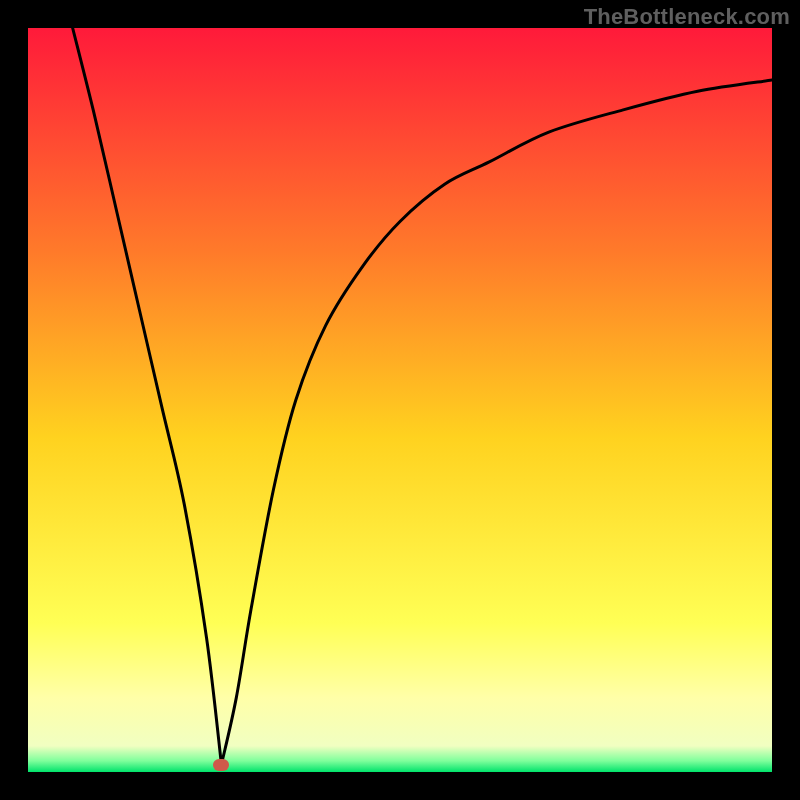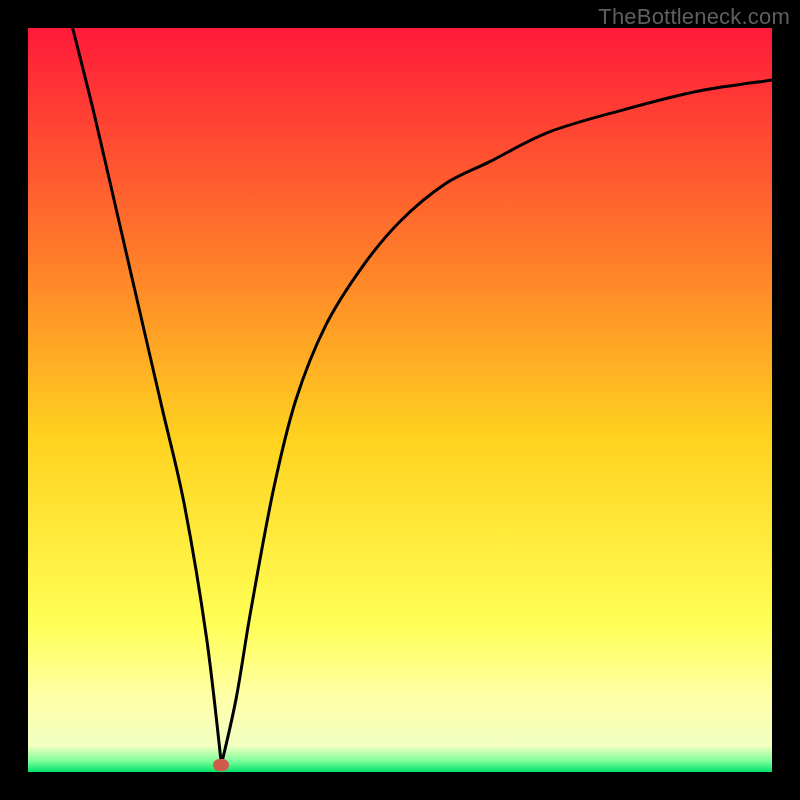--- a/index.html
+++ b/index.html
@@ -25,21 +25,21 @@
     top: 0;
     width: 744px;
     height: 744px;
   }
   .watermark {
     position: absolute;
     top: 4px;
     right: 10px;
     color: #5f5f5f;
     font-size: 22px;
-    font-weight: 400;
+    font-weight: 700;
     letter-spacing: 0.2px;
     user-select: none;
   }
   .dot {
     position: absolute;
     width: 16px;
     height: 12px;
     border-radius: 6px;
     background: #cf5a4a;
     transform: translate(-50%, -50%);

